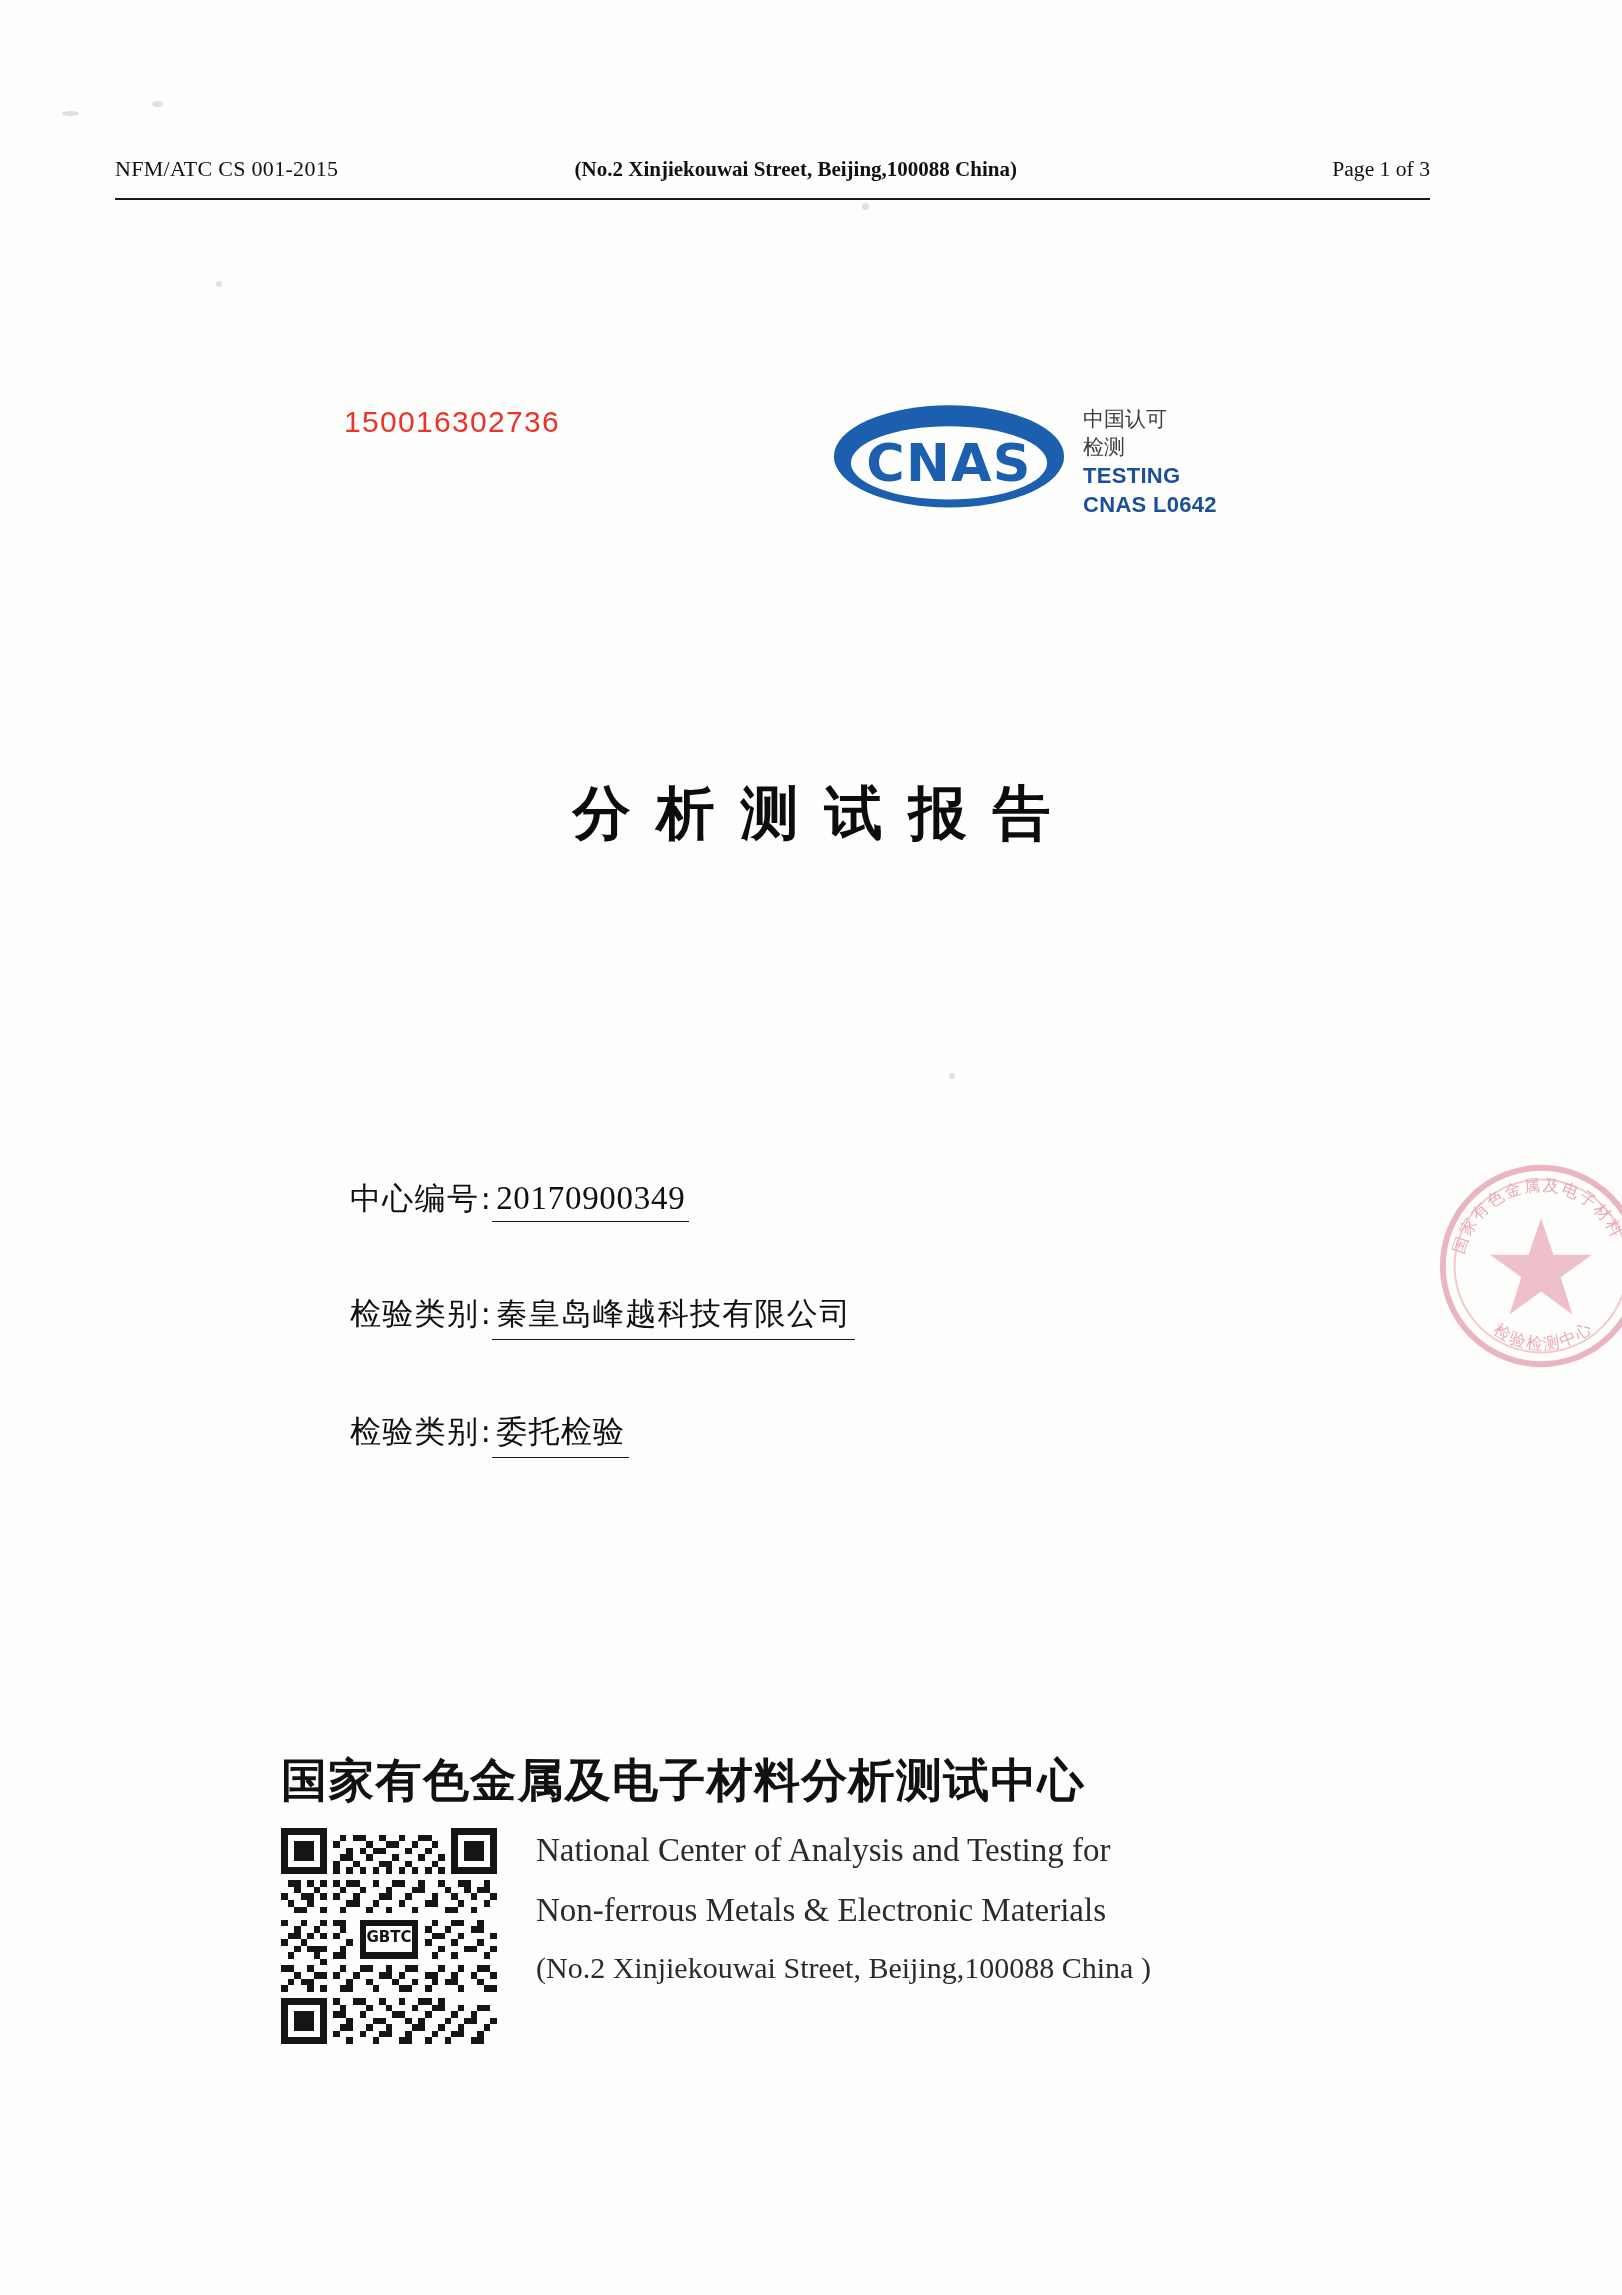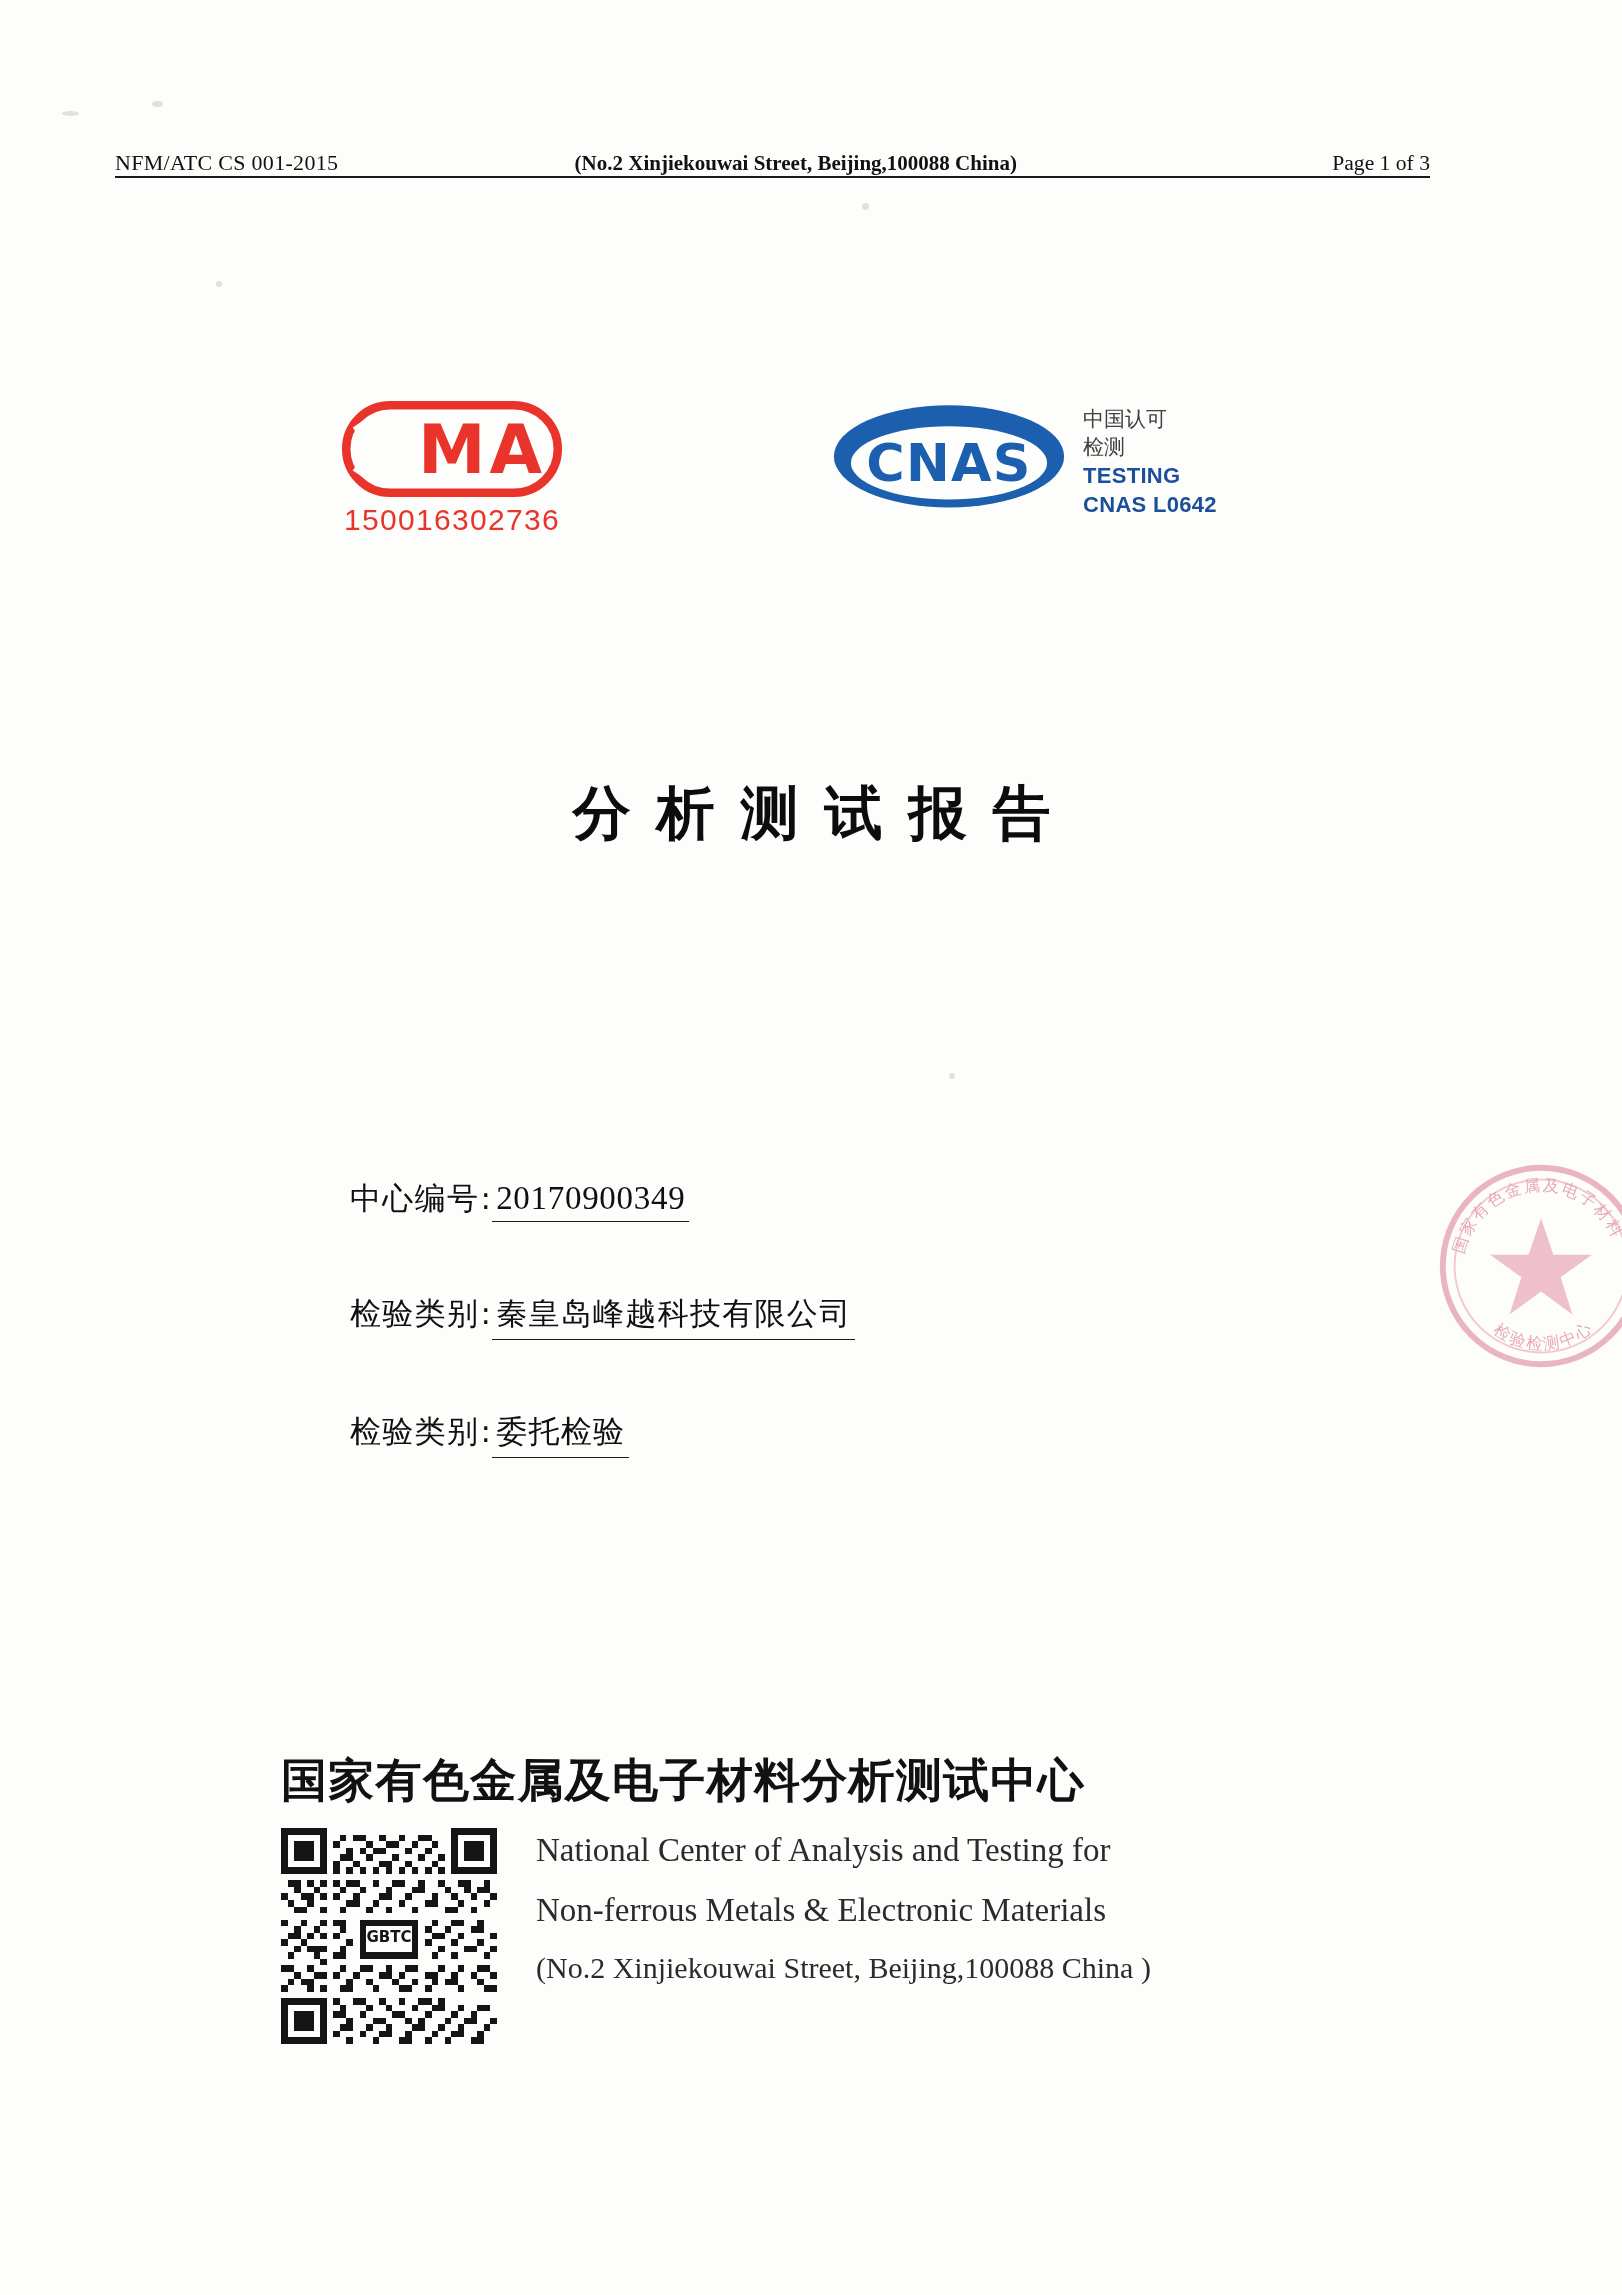--- a/index.html
+++ b/index.html
@@ -18,28 +18,28 @@
 
   .page {
     position: absolute;
     inset: 0;
     background: #fdfdfb;
   }
 
   
   .header {
     position: absolute;
-    top: 150px;
+    top: 156px;
     left: 115px;
     width: 1315px;
     display: flex;
     align-items: flex-end;
     justify-content: space-between;
     border-bottom: 2px solid #1a1a1a;
-    padding-bottom: 0;
+    padding-bottom: 16px;
   }
   .header-left {
     font-family: "Liberation Serif", serif;
     font-size: 22px;
     letter-spacing: 0.3px;
     white-space: nowrap;
   }
   .header-center {
     font-family: "Liberation Serif", serif;
     font-size: 21px;
@@ -235,33 +235,20 @@
 
   <div class="header">
     <div class="header-left">NFM/ATC CS 001-2015</div>
     <div class="header-center">(No.2 Xinjiekouwai Street, Beijing,100088 China)</div>
     <div class="header-right">Page 1 of 3</div>
   </div>
 
   <div class="logos">
 
     <div class="cma-wrap">
-      <div class="cma-mark">
-        <svg viewBox="0 0 340 150" width="222" height="98" aria-hidden="true">
-
-          <rect x="8" y="8" width="324" height="134" rx="67" ry="67" fill="none" stroke="#e8342a" stroke-width="13"></rect>
-
-          <path d="M18 42 Q 46 20 86 16 L 86 40 Q 52 46 34 66 Z" fill="#fdfdfb"></path>
-          <path d="M18 108 Q 46 130 86 134 L 86 110 Q 52 104 34 84 Z" fill="#fdfdfb"></path>
-
-          <text x="118" y="112" font-family="DejaVu Sans, sans-serif" font-size="104" font-weight="bold" fill="#e8342a" letter-spacing="6">MA</text>
-
-          <path d="M96 28 L 96 122" stroke="#e8342a" stroke-width="0" fill="none"></path>
-        </svg>
-      </div>
       <div class="cma-number">150016302736</div>
     </div>
 
     <div class="cnas-wrap">
       <div class="cnas-oval">
         <svg viewBox="0 0 370 180" width="242" height="118" aria-hidden="true">
           <ellipse cx="185" cy="86" rx="176" ry="78" fill="#1b5fae"></ellipse>
           <ellipse cx="185" cy="96" rx="150" ry="56" fill="#fdfdfb"></ellipse>
           <text x="185" y="124" text-anchor="middle" font-family="DejaVu Sans, sans-serif" font-size="80" font-weight="bold" fill="#1b5fae" letter-spacing="2">CNAS</text>
         </svg>

